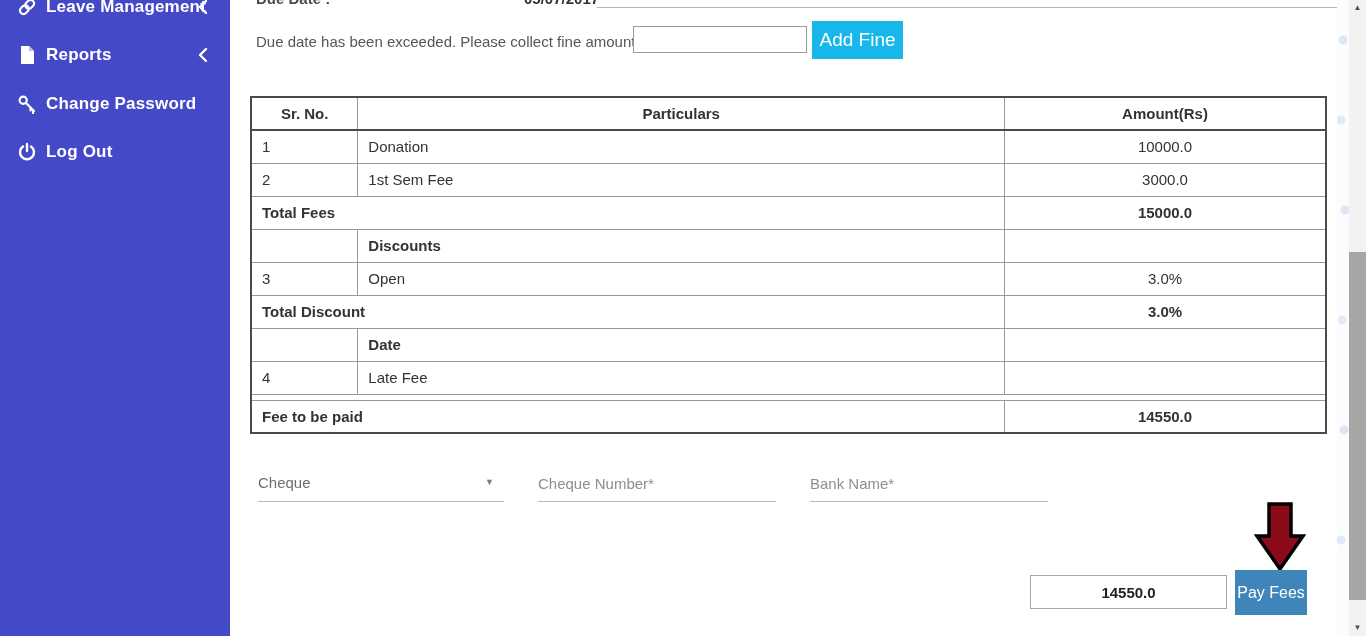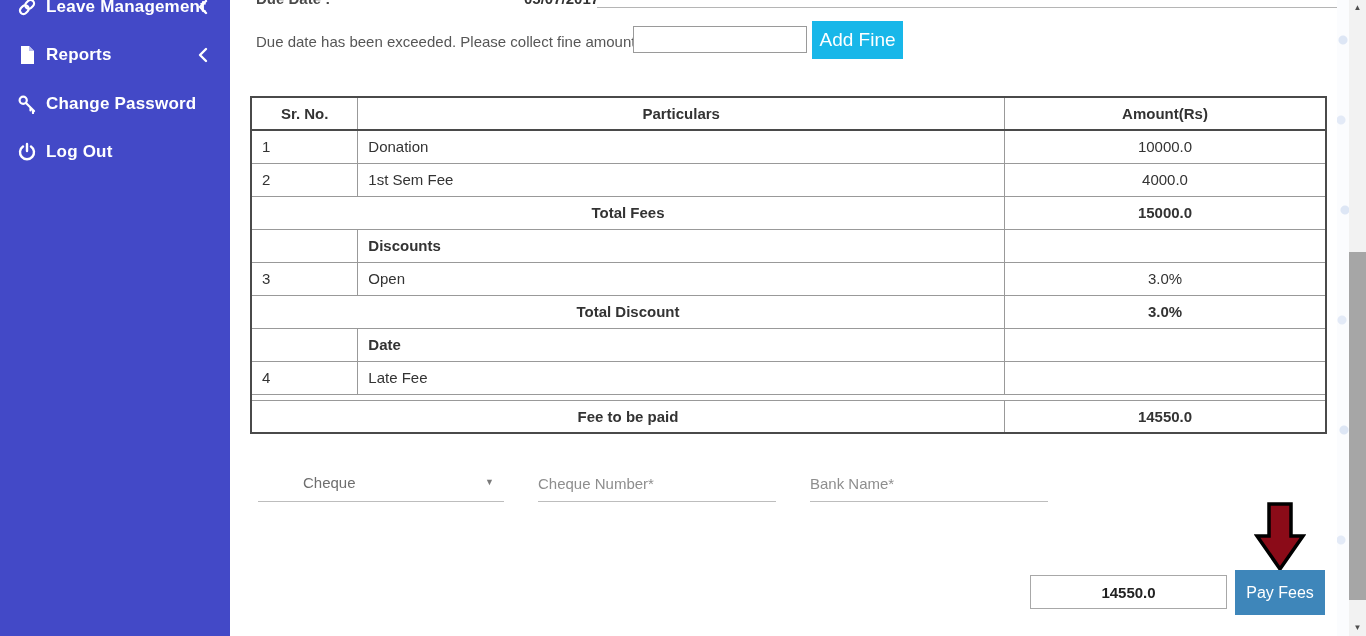--- a/index.html
+++ b/index.html
@@ -47,49 +47,49 @@
     border-collapse:collapse; font-size:15px; color:#333;
     border:2px solid #4a4a4a;
   }
   table.fees th, table.fees td {
     border:1px solid #999; height:33px; padding:0 10px; vertical-align:middle;
   }
   table.fees th {
     text-align:center; font-weight:700; border-bottom:2px solid #4a4a4a;
   }
   td.amt { text-align:center; }
-  td.ralign { text-align:center; font-weight:700; }
+  td.ralign { text-align:left; font-weight:700; }
   .bold { font-weight:700; }
   tr.spacer td { height:6px; padding:0; }
 
   
   .field {
     position:absolute; top:468px; height:34px;
     border-bottom:1px solid #bdbdbd; font-size:15px;
   }
-  .field .selval { color:#6e6e6e; line-height:30px; display:inline-block;margin-left:45px; }
+  .field .selval { color:#6e6e6e; line-height:30px; display:inline-block; }
   .field .caret { position:absolute; right:10px; top:9px; font-size:9px; color:#7a7a7a; }
   .field input {
     width:100%; height:30px; border:none; outline:none; font-size:15px;
     font-family:"Liberation Sans",sans-serif; background:transparent; color:#555;
   }
   .field input::placeholder { color:#8e8e8e; opacity:1; }
   #field-mode  { left:258px; width:246px; cursor:pointer; }
   #field-chqno { left:538px; width:238px; }
   #field-bank  { left:810px; width:238px; }
 
   
   .arrow-svg { position:absolute; left:1254px; top:502px; }
   .amount-input {
     position:absolute; left:1030px; top:575px; width:197px; height:34px;
     border:1px solid #a8a8a8; text-align:center; font-size:15px; font-weight:700;
     color:#222; font-family:"Liberation Sans",sans-serif; background:#fff;
   }
   .pay-btn {
-    position:absolute; left:1235px; top:570px; width:90px; height:45px;
+    position:absolute; left:1235px; top:570px; width:72px; height:45px;
     background:#3e86ba; color:#fff; border:none; font-size:16px;
     font-family:"Liberation Sans",sans-serif; cursor:pointer;
   }
 
   
   .wm-strip {
     position:absolute; left:1337px; top:0; width:12px; height:636px;
     background:
       radial-gradient(circle at 6px 40px,  #dde6f5 0 4px, transparent 5px),
       radial-gradient(circle at 4px 120px, #e3eaf7 0 4px, transparent 5px),
@@ -183,21 +183,21 @@
   </thead>
   <tbody>
     <tr>
       <td>1</td>
       <td>Donation</td>
       <td class="amt">10000.0</td>
     </tr>
     <tr>
       <td>2</td>
       <td>1st Sem Fee</td>
-      <td class="amt">4000.0</td>
+      <td class="amt">3000.0</td>
     </tr>
     <tr>
       <td colspan="2" class="ralign">Total Fees</td>
       <td class="amt bold">15000.0</td>
     </tr>
     <tr>
       <td></td>
       <td class="bold">Discounts</td>
       <td></td>
     </tr>

